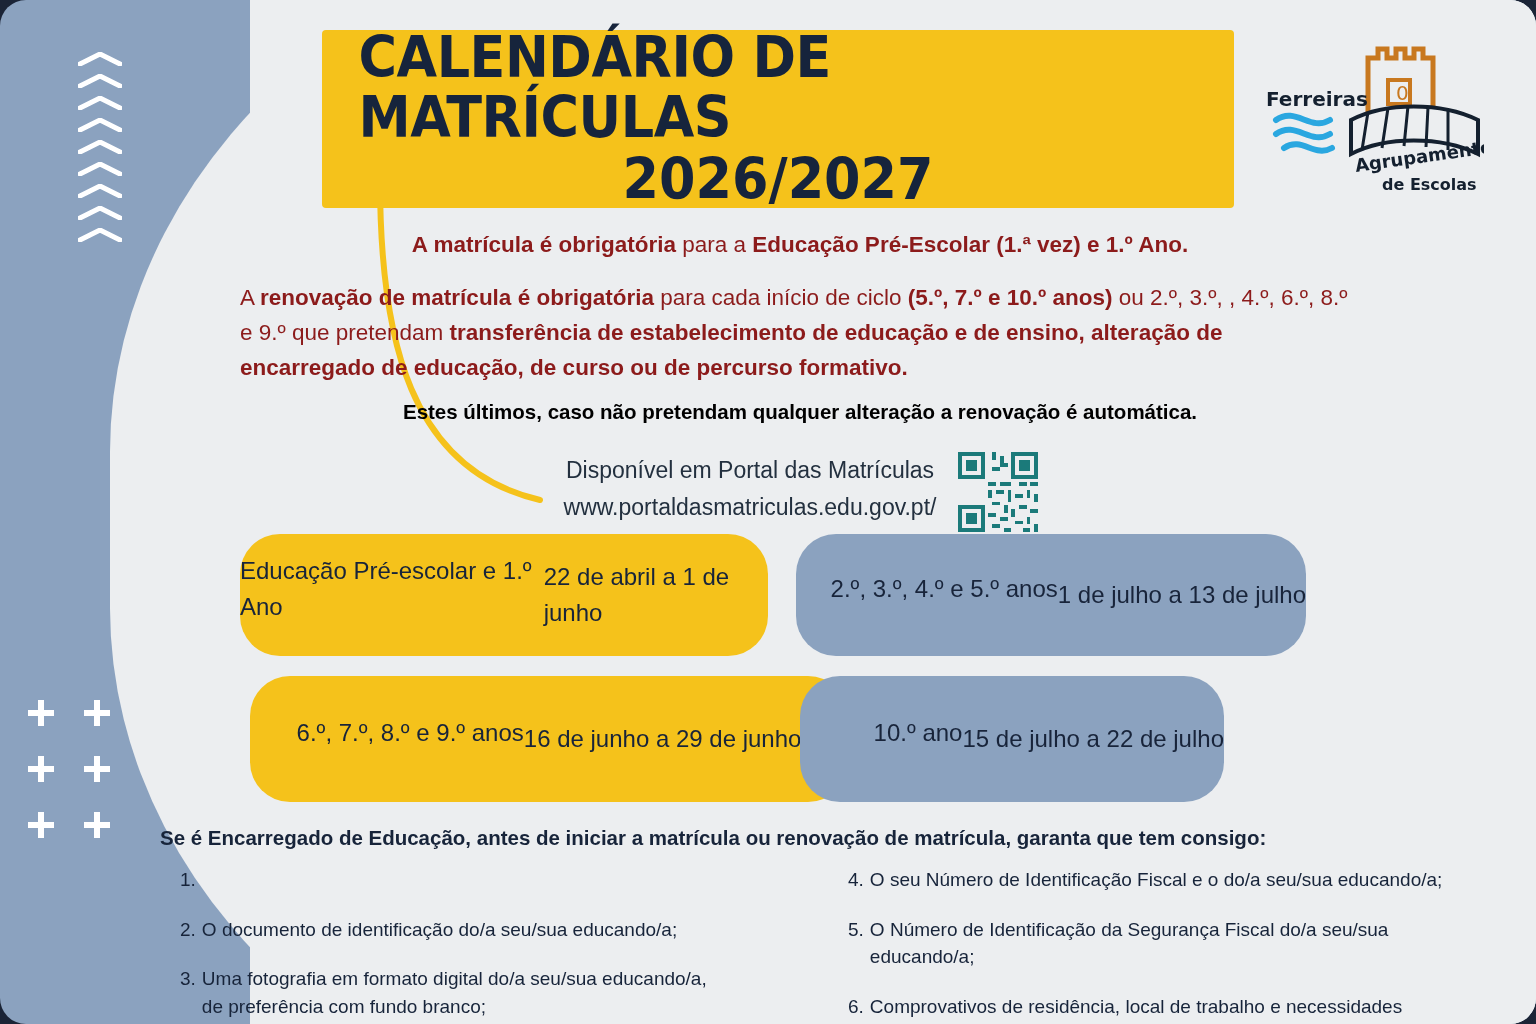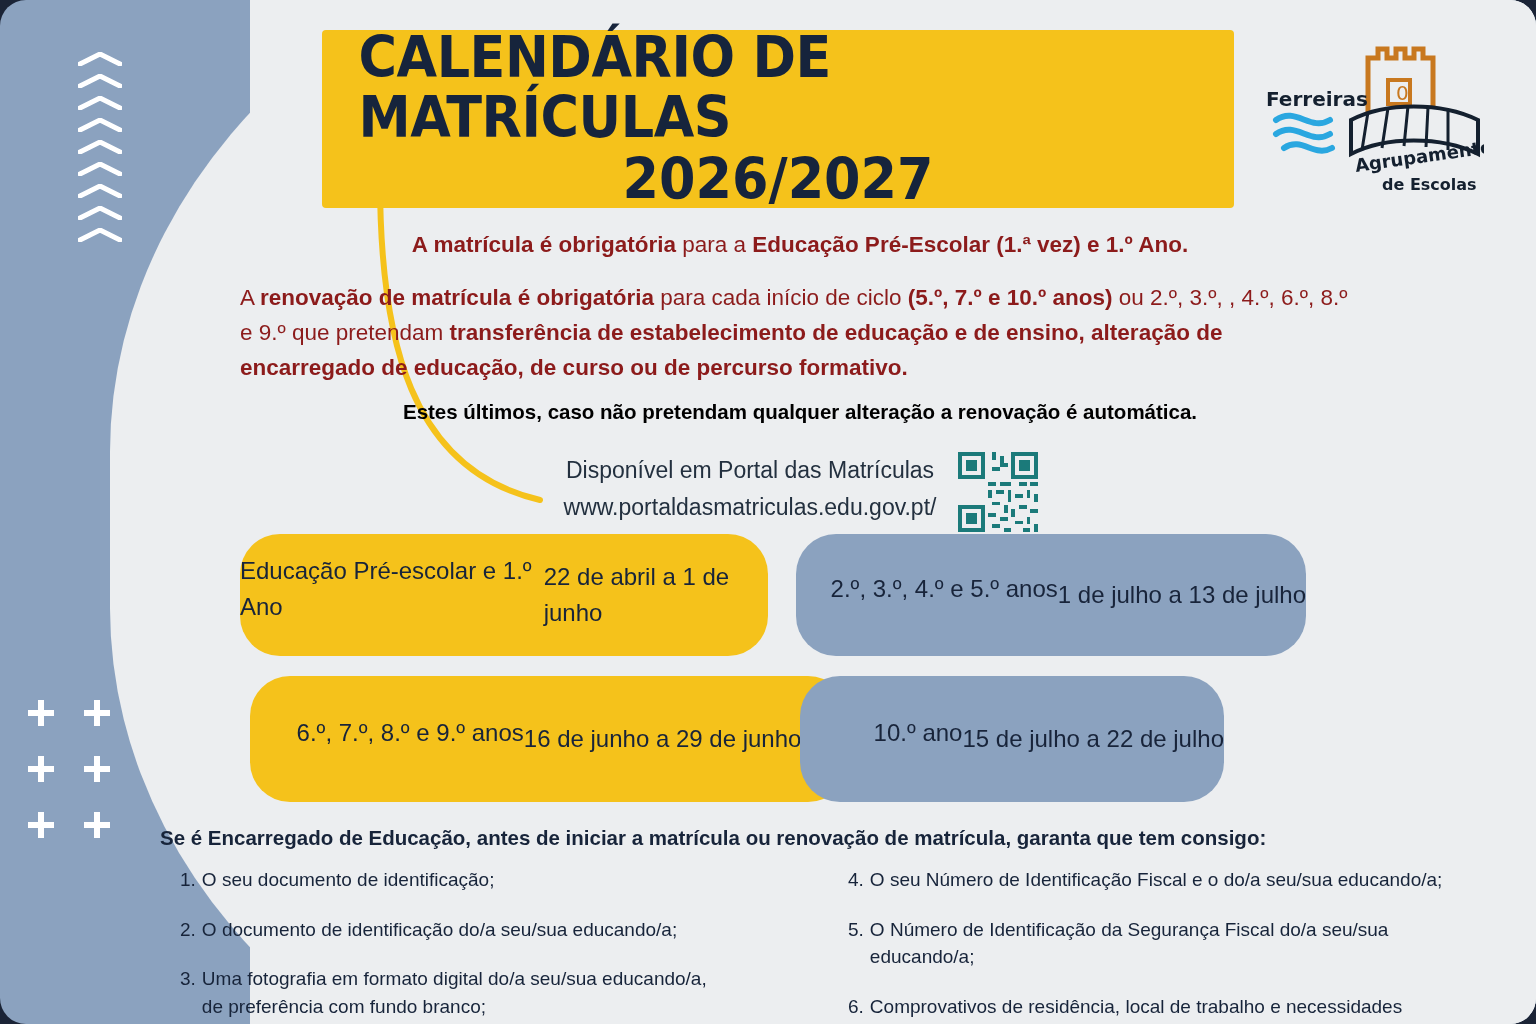--- a/index.html
+++ b/index.html
@@ -371,21 +371,20 @@
     <div class="lbl">10.º ano</div>
     <div>15 de julho a 22 de julho</div>
   </div>
 
   <div class="check-title">Se é Encarregado de Educação, antes de iniciar a matrícula ou renovação de matrícula, garanta que tem consigo:</div>
 
   <div class="check-cols">
     <div class="check-col">
       <div class="check-item">
         <span class="num">1.</span>
-        <span>O seu documento de identificação;</span>
       </div>
       <div class="check-item">
         <span class="num">2.</span>
         <span>O documento de identificação do/a seu/sua educando/a;</span>
       </div>
       <div class="check-item">
         <span class="num">3.</span>
         <span>
           <span>Uma fotografia em formato digital do/a seu/sua educando/a,</span>
           <span class="sub">de preferência com fundo branco;</span>

